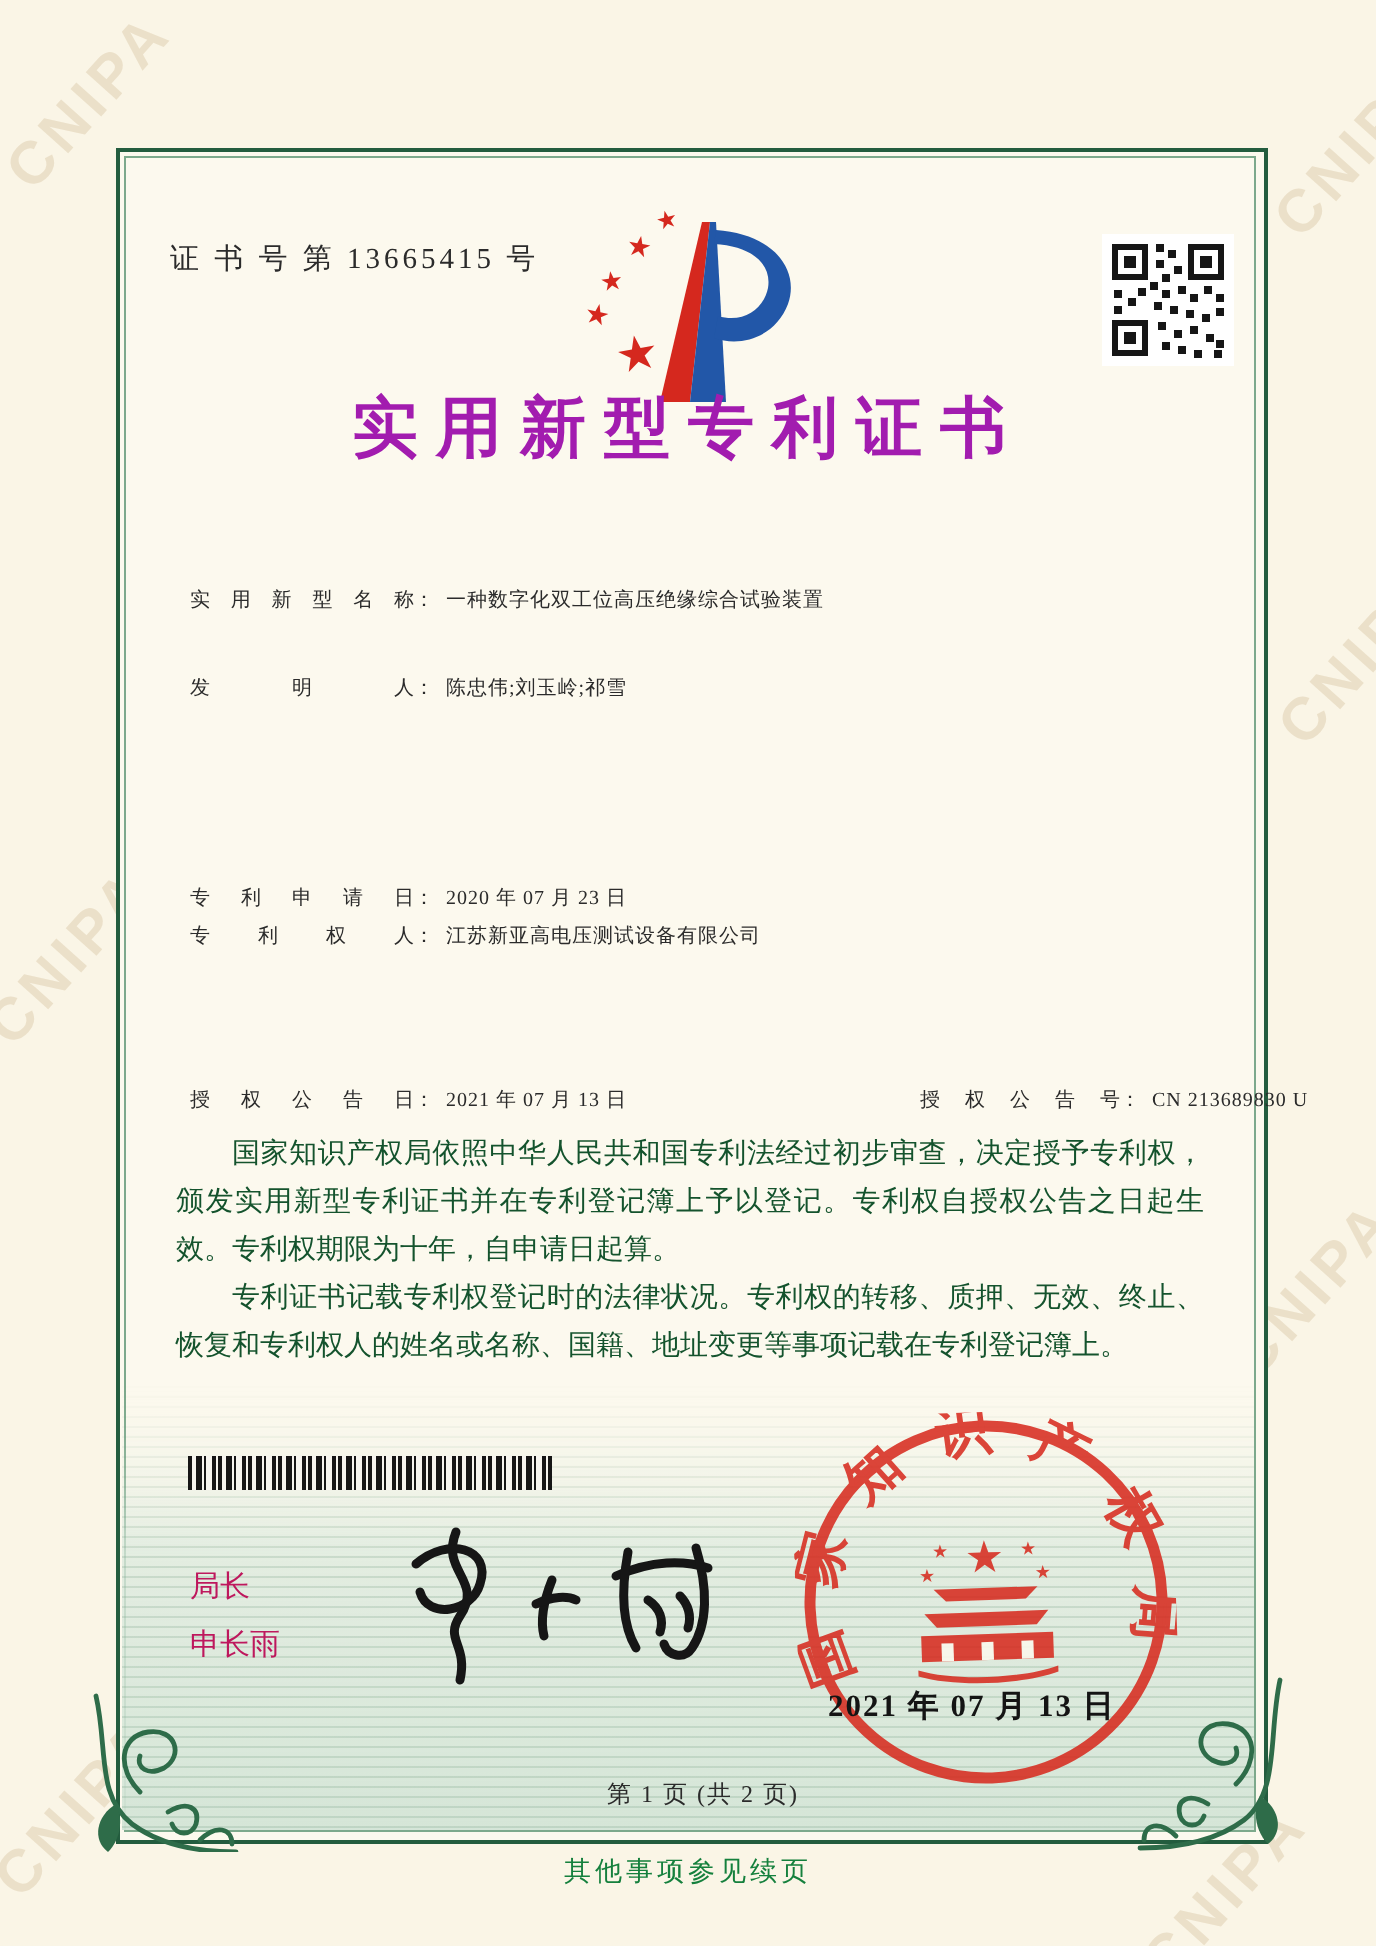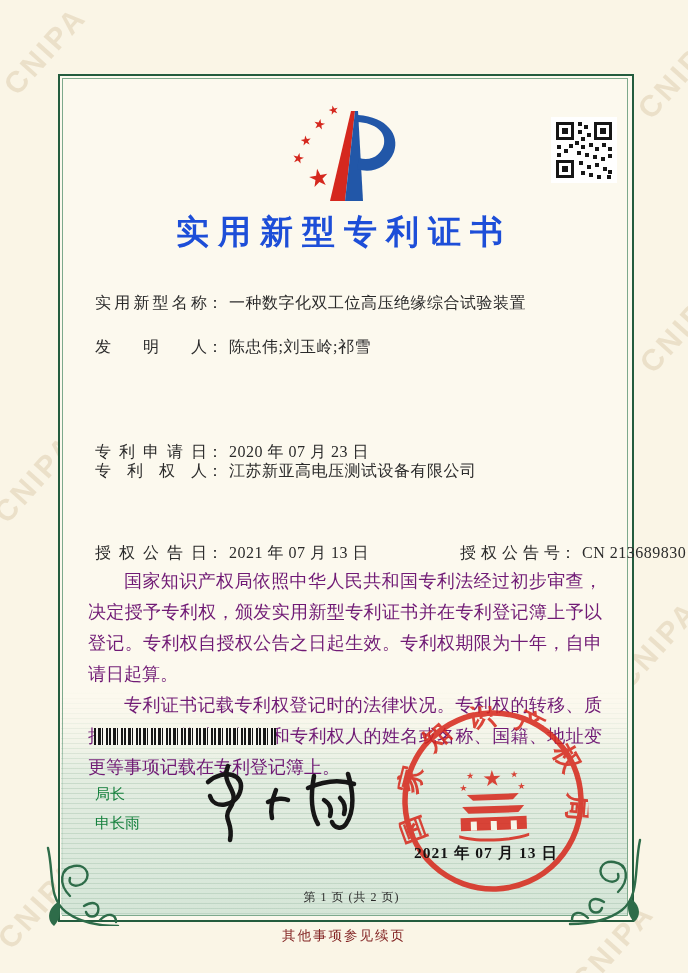--- a/index.html
+++ b/index.html
@@ -30,56 +30,56 @@
   .guilloche{
     position:absolute; left:61px; top:688px; width:566px; height:227px;
     background:
       repeating-linear-gradient(180deg, rgba(110,155,125,0.22) 0 1px, rgba(255,255,255,0) 1px 5px),
       linear-gradient(180deg, rgba(226,238,228,0.0) 0%, rgba(219,233,221,0.75) 35%, rgba(211,228,214,0.95) 100%);
     -webkit-mask-image:linear-gradient(180deg, transparent 0, #000 90px);
             mask-image:linear-gradient(180deg, transparent 0, #000 90px);
   }
   .certno{ position:absolute; left:85px; top:120px; font-size:14.5px; letter-spacing:2px; }
   .title{
-    position:absolute; left:0; right:0; top:210px; text-align:center;
-    font-size:33px; font-weight:bold; letter-spacing:9px; color:#1d4ed8;
+    position:absolute; left:0; right:0; top:192px; text-align:center;
+    font-size:33px; font-weight:bold; letter-spacing:9px; color:#a21caf;
   }
   .logo{ position:absolute; left:288px; top:108px; width:128px; height:95px; }
   .logo .star{ position:absolute; color:#d5281e; line-height:1; }
   .qr{ position:absolute; left:551px; top:117px; }
-  .frow{ position:absolute; left:95px; font-size:16px; white-space:nowrap; }
+  .frow{ position:absolute; left:95px; font-size:10px; white-space:nowrap; }
   .flabel{
     display:inline-block; width:112px; text-align:justify; text-align-last:justify;
     vertical-align:bottom;
   }
   .fcolon{ display:inline-block; margin-right:6px; }
   .fvalue{ letter-spacing:0.5px; }
   .frow2b{ position:absolute; left:365px; top:0; }
   .flabel.short{ width:100px; }
   .bodytext{
     position:absolute; left:88px; top:566px; width:514px;
-    font-size:18px; line-height:1.72; text-align:justify; color:#701a75;
+    font-size:14px; line-height:1.72; text-align:justify; color:#14532d;
   }
   .bodytext p{ margin:0; text-indent:2em; }
   .barcode{
     position:absolute; left:94px; top:728px; width:182px; height:17px;
     background:repeating-linear-gradient(90deg,
       #161616 0 2px, #f6f5ef 2px 4px, #161616 4px 7px, #f6f5ef 7px 8px,
       #161616 8px 9px, #f6f5ef 9px 12px, #161616 12px 14px, #f6f5ef 14px 15px);
   }
   .signer{ position:absolute; left:95px; top:780px; font-family:"Liberation Sans", sans-serif;
-           font-size:15px; color:#15803d; line-height:1.9; }
+           font-size:15px; color:#be185d; line-height:1.9; }
   .signature{ position:absolute; left:190px; top:760px; }
   .seal{ position:absolute; left:398px; top:706px; transform:rotate(-2deg); opacity:0.93; }
   .sealdate{ position:absolute; left:414px; top:843px; font-size:15.5px; letter-spacing:1px;
              color:#141414; font-weight:bold; }
   .pagefoot{ position:absolute; left:0; right:0; top:889px; text-align:center; font-size:12px;
              letter-spacing:1px;padding-left:15px; }
   .note{ position:absolute; left:0; right:0; top:927px; text-align:center; font-size:13.5px;
-         letter-spacing:2px; color:#7f1d1d; }
+         letter-spacing:2px; color:#15803d; }
   .corner{ position:absolute; pointer-events:none; }
 </style>
 </head>
 <body>
 
 <div id="page">
 
   <span class="wm" style="left:-8px;  top:34px;">CNIPA</span>
   <span class="wm" style="left:626px; top:58px;">CNIPA</span>
   <span class="wm" style="left:-18px; top:462px;">CNIPA</span>
@@ -88,20 +88,21 @@
   <span class="wm" style="left:604px; top:628px;">CNIPA</span>
   <span class="wm" style="left:560px; top:930px;">CNIPA</span>
   <span class="wm faint" style="left:492px; top:300px;">CNIPA</span>
   <span class="wm faint" style="left:278px; top:592px;">CNIPA</span>
 
   <div class="frame"></div>
   <div class="frame-inner-line"></div>
 
   <div class="guilloche"></div>
 
+  <div class="certno">证 书 号 第 13665415 号</div>
 
   <div class="logo">
     <span class="star" style="left:40px; top:-4px; font-size:12px; transform:rotate(-14deg);">★</span>
     <span class="star" style="left:25px; top:10px; font-size:14px; transform:rotate(10deg);">★</span>
     <span class="star" style="left:12px; top:26px; font-size:13px; transform:rotate(-8deg);">★</span>
     <span class="star" style="left:4px;  top:44px; font-size:14px; transform:rotate(12deg);">★</span>
     <span class="star" style="left:20px; top:58px; font-size:24px; transform:rotate(-10deg);">★</span>
     <svg width="128" height="95" viewBox="0 0 128 95" style="position:absolute;left:0;top:0;">
       <polygon points="63,3 67,3 57,93 42,93" fill="#d5281e"></polygon>
       <polygon points="67,3 70,3 75,93 57,93" fill="#2257a8"></polygon>

